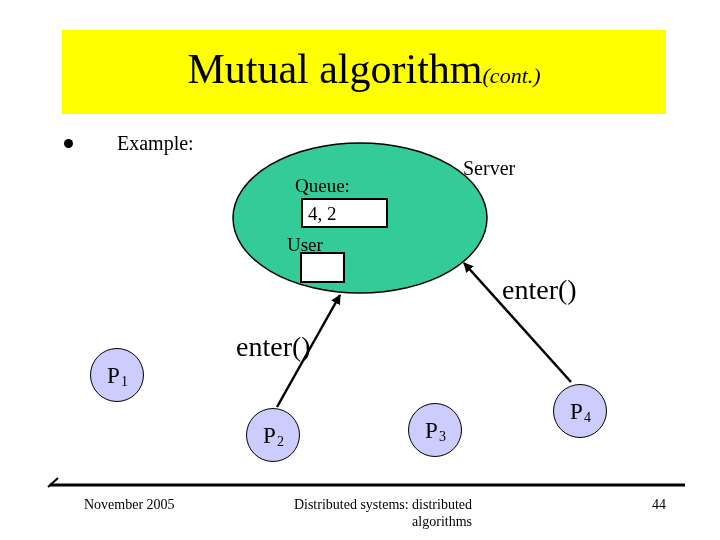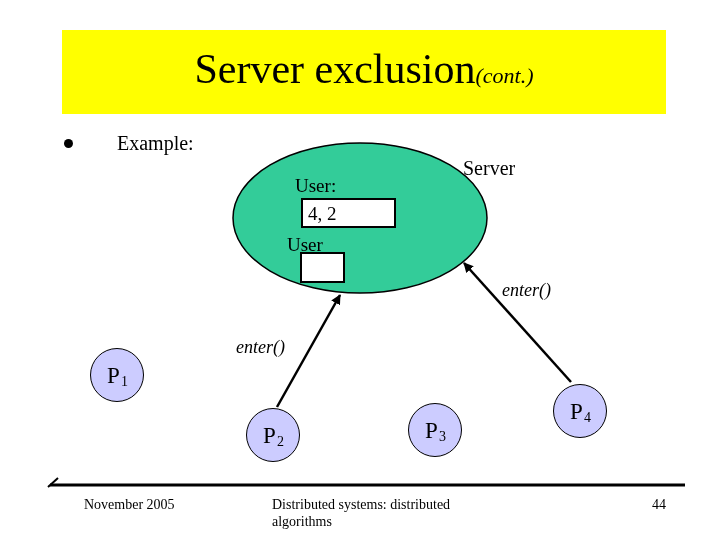--- a/index.html
+++ b/index.html
@@ -22,53 +22,53 @@
     background: #000; border-radius: 50%;
   }
   .bullet-text { position: absolute; left: 88px; top: 128px; font-size: 20px; line-height: 30px; white-space: nowrap; margin-left: 29px; }
 
   svg.diagram-layer { position: absolute; left: 0; top: 0; width: 720px; height: 540px; }
 
   .lbl { position: absolute; white-space: nowrap; }
   .lbl-server { left: 463px; top: 158px; font-size: 20px; line-height: 20px; }
   .lbl-queue  { left: 295px; top: 176px; font-size: 19px; line-height: 20px; }
   .lbl-user   { left: 287px; top: 236px; font-size: 19px; line-height: 18px; text-align: right; }
-  .lbl-enter  { font-style: italic; font-size: 18px; line-height: 20px; }
+  .lbl-enter  { font-size: 28px; line-height: 20px; }
   .lbl-enter1 { left: 236px; top: 337px; }
   .lbl-enter2 { left: 502px; top: 280px; }
 
   .shape-box { position: absolute; background: #ffffff; border: 2px solid #000; }
-  .queue-box { left: 301px; top: 198px; width: 95px; height: 30px; font-size: 19px; padding: 3px 0 0 5px; }
+  .queue-box { left: 301px; top: 198px; width: 87px; height: 30px; font-size: 19px; padding: 3px 0 0 5px; }
   .user-box  { left: 300px; top: 252px; width: 45px; height: 31px; }
 
   .process {
     position: absolute; width: 54px; height: 54px; border-radius: 50%;
     background: #CCCCFF; border: 1.5px solid #000;
     display: flex; align-items: center; justify-content: center;
     font-size: 23px; line-height: 23px;
   }
   .process .psub { font-size: 14px; line-height: 14px; position: relative; top: 7px; left: 1px; }
   .p1 { left: 90px;  top: 348px; }
   .p2 { left: 246px; top: 408px; }
   .p3 { left: 408px; top: 403px; }
   .p4 { left: 553px; top: 384px; }
 
   .footer-item { position: absolute; font-size: 14px; line-height: 17px; margin-left: 12px; }
   .footer-date { left: 72px; top: 496px; white-space: nowrap; }
-  .footer-course { left: 260px; top: 496px; width: 200px; text-align: left; }
+  .footer-course { left: 260px; top: 496px; width: 200px; text-align: right; }
   .footer-page { left: 640px; top: 496px; white-space: nowrap; }
 </style>
 </head>
 <body>
 
 <div id="slide">
 
   <div class="title-box">
     <div class="title-line1">
-      <span class="title-main">Server exclusion</span>
+      <span class="title-main">Mutual algorithm</span>
       <span class="title-cont">(cont.)</span>
     </div>
   </div>
 
   <div class="bullet-dot"></div>
   <div class="bullet-text">Example:</div>
 
   <svg class="diagram-layer" viewBox="0 0 720 540">
     <defs>
       <marker id="ah" markerUnits="userSpaceOnUse" markerWidth="14" markerHeight="12" refX="9" refY="5" orient="auto">
@@ -76,21 +76,21 @@
       </marker>
     </defs>
     <ellipse cx="360" cy="218" rx="127" ry="75" fill="#33CC99" stroke="#000" stroke-width="1.5"></ellipse>
     <line x1="277" y1="407" x2="340" y2="295" stroke="#000" stroke-width="2.5" marker-end="url(#ah)"></line>
     <line x1="571" y1="382" x2="464" y2="263" stroke="#000" stroke-width="2.5" marker-end="url(#ah)"></line>
     <line x1="50" y1="485" x2="685" y2="485" stroke="#000" stroke-width="3"></line>
     <line x1="48" y1="487" x2="58" y2="478" stroke="#000" stroke-width="2"></line>
   </svg>
 
   <div class="lbl lbl-server">Server</div>
-  <div class="lbl lbl-queue">User:</div>
+  <div class="lbl lbl-queue">Queue:</div>
   <div class="shape-box queue-box">
     <span>4, 2</span>
   </div>
   <div class="lbl lbl-user">User</div>
   <div class="shape-box user-box"></div>
 
   <div class="lbl lbl-enter lbl-enter1">enter()</div>
   <div class="lbl lbl-enter lbl-enter2">enter()</div>
 
   <div class="process p1">

